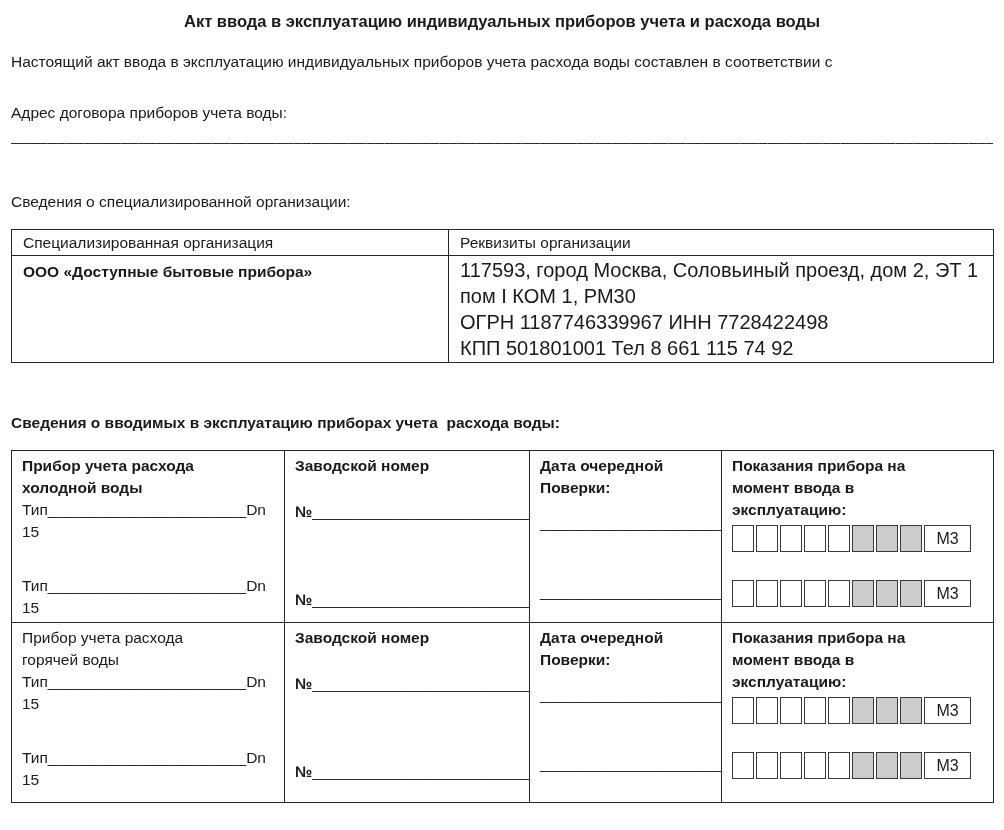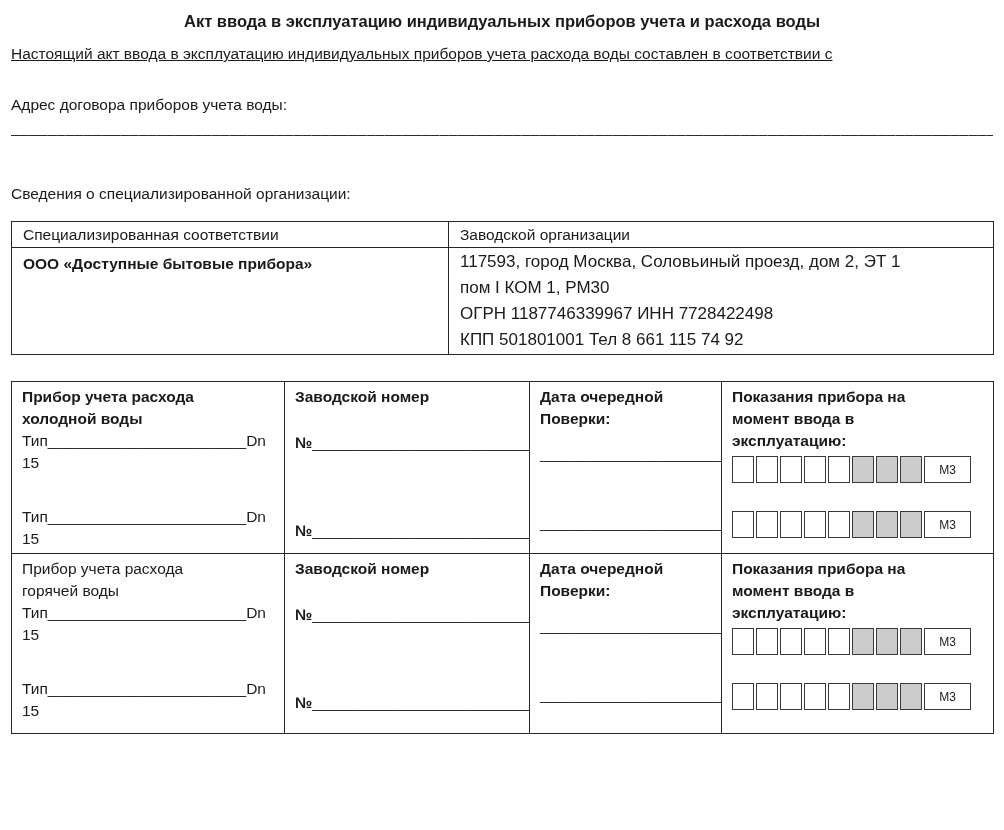--- a/index.html
+++ b/index.html
@@ -14,21 +14,21 @@
   }
   .page { padding: 8px 11px 0 11px; width: 1004px; }
 
   .doc-title {
     font-size: 16.5px;
     font-weight: bold;
     text-align: center;
     margin: 4px 0 0 0;
   }
 
-  .intro { margin-top: 8px; text-decoration: underline; }
+  .intro { margin-top: 16px; }
   .intro .line { line-height: 30px; }
 
   .address-label { margin-top: 26px; line-height: 20px; }
   .blank-full {
     margin-top: 2px;
     height: 22px;
     line-height: 22px;
     white-space: nowrap;
     overflow: hidden;
     width: 982px;
@@ -46,31 +46,31 @@
   table.org-table th, table.org-table td {
     border: 1.6px solid #262626;
     text-align: left;
     vertical-align: top;
     padding: 1px 11px;
     font-weight: normal;
   }
   table.org-table th { height: 26px; line-height: 23px; }
   table.org-table td { height: 104px; }
   .org-name { font-weight: bold; line-height: 26px; padding-top: 2px; }
-  .org-detail-line { line-height: 26px; font-size: 17px; }
+  .org-detail-line { line-height: 26px; font-size: 20px; }
 
   .meters-label {
     margin-top: 50px;
     font-weight: bold;
     line-height: 20px;
     white-space: pre-wrap;
   }
 
   table.meters-table {
-    margin-top: 26px;
+    margin-top: 17px;
     width: 982px;
     border-collapse: collapse;
     table-layout: fixed;
     padding-left: 15px;
   }
   table.meters-table td {
     border: 1.6px solid #262626;
     vertical-align: top;
     padding: 4px 8px 0 10px;
     overflow: hidden;
@@ -103,21 +103,21 @@
     background: #ffffff;
     flex: 0 0 auto;
   }
   .digit-cell.shaded { background: #cccccc; }
   .m3-cell {
     width: 47px; height: 27px;
     border: 1.3px solid #3a3a3a;
     display: flex;
     align-items: center;
     justify-content: center;
-    font-size: 12px;
+    font-size: 16px;
     flex: 0 0 auto;
   }
 </style>
 </head>
 <body>
 
 <div class="page">
 
   <div class="doc-title">Акт ввода в эксплуатацию индивидуальных приборов учета и расхода воды</div>
 
@@ -130,37 +130,38 @@
 
   <div class="org-label">Сведения о специализированной организации:</div>
 
   <table class="org-table">
     <colgroup>
         <col style="width:437px">
         <col style="width:545px">
       </colgroup>
     <tbody>
         <tr>
-      <th>Специализированная соответствии</th>
-      <th>Заводской организации</th>
+      <th>Специализированная организация</th>
+      <th>Реквизиты организации</th>
     </tr>
     <tr>
       <td>
         <div class="org-name">ООО «Доступные бытовые прибора»</div>
       </td>
       <td>
         <div class="org-detail-line">117593, город Москва, Соловьиный проезд, дом 2, ЭТ 1</div>
         <div class="org-detail-line">пом I КОМ 1, РМ30</div>
         <div class="org-detail-line">ОГРН 1187746339967 ИНН 7728422498</div>
         <div class="org-detail-line">КПП 501801001 Тел 8 661 115 74 92</div>
       </td>
     </tr>
   </tbody>
     </table>
 
+  <div class="meters-label">Сведения о вводимых в эксплуатацию приборах учета  расхода воды:</div>
 
   <table class="meters-table">
     <colgroup>
       <col style="width:273px">
         <col style="width:245px">
         <col style="width:192px">
         <col style="width:272px">
     </colgroup>
 
     <tbody>

